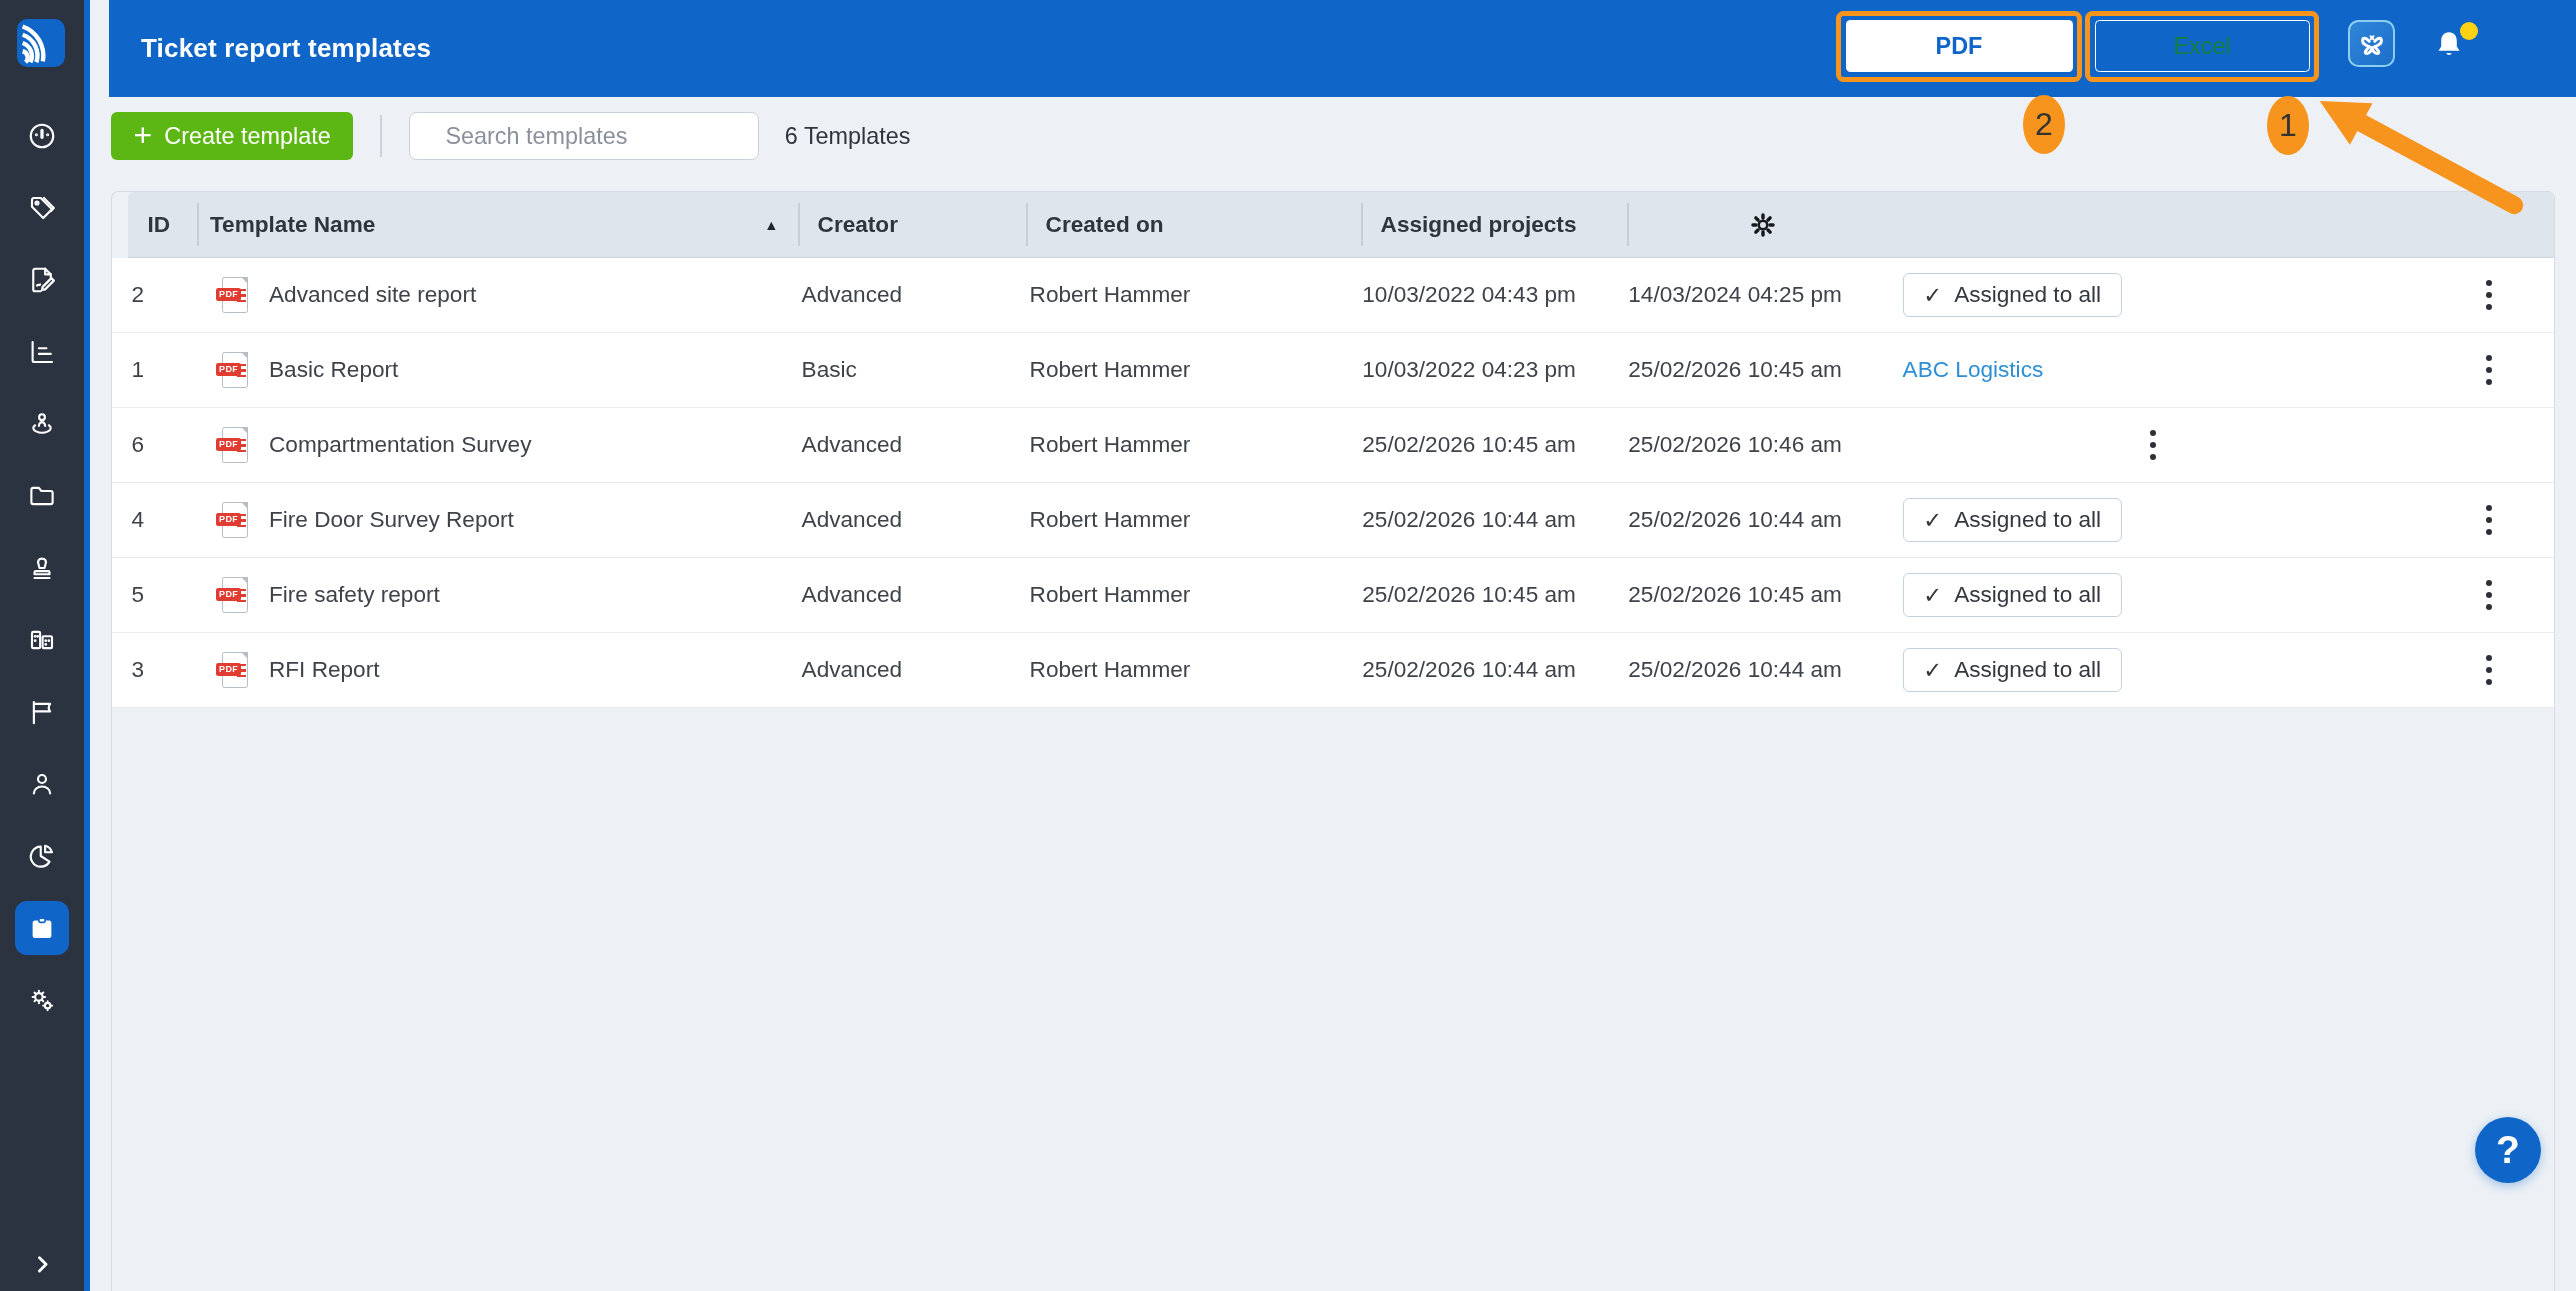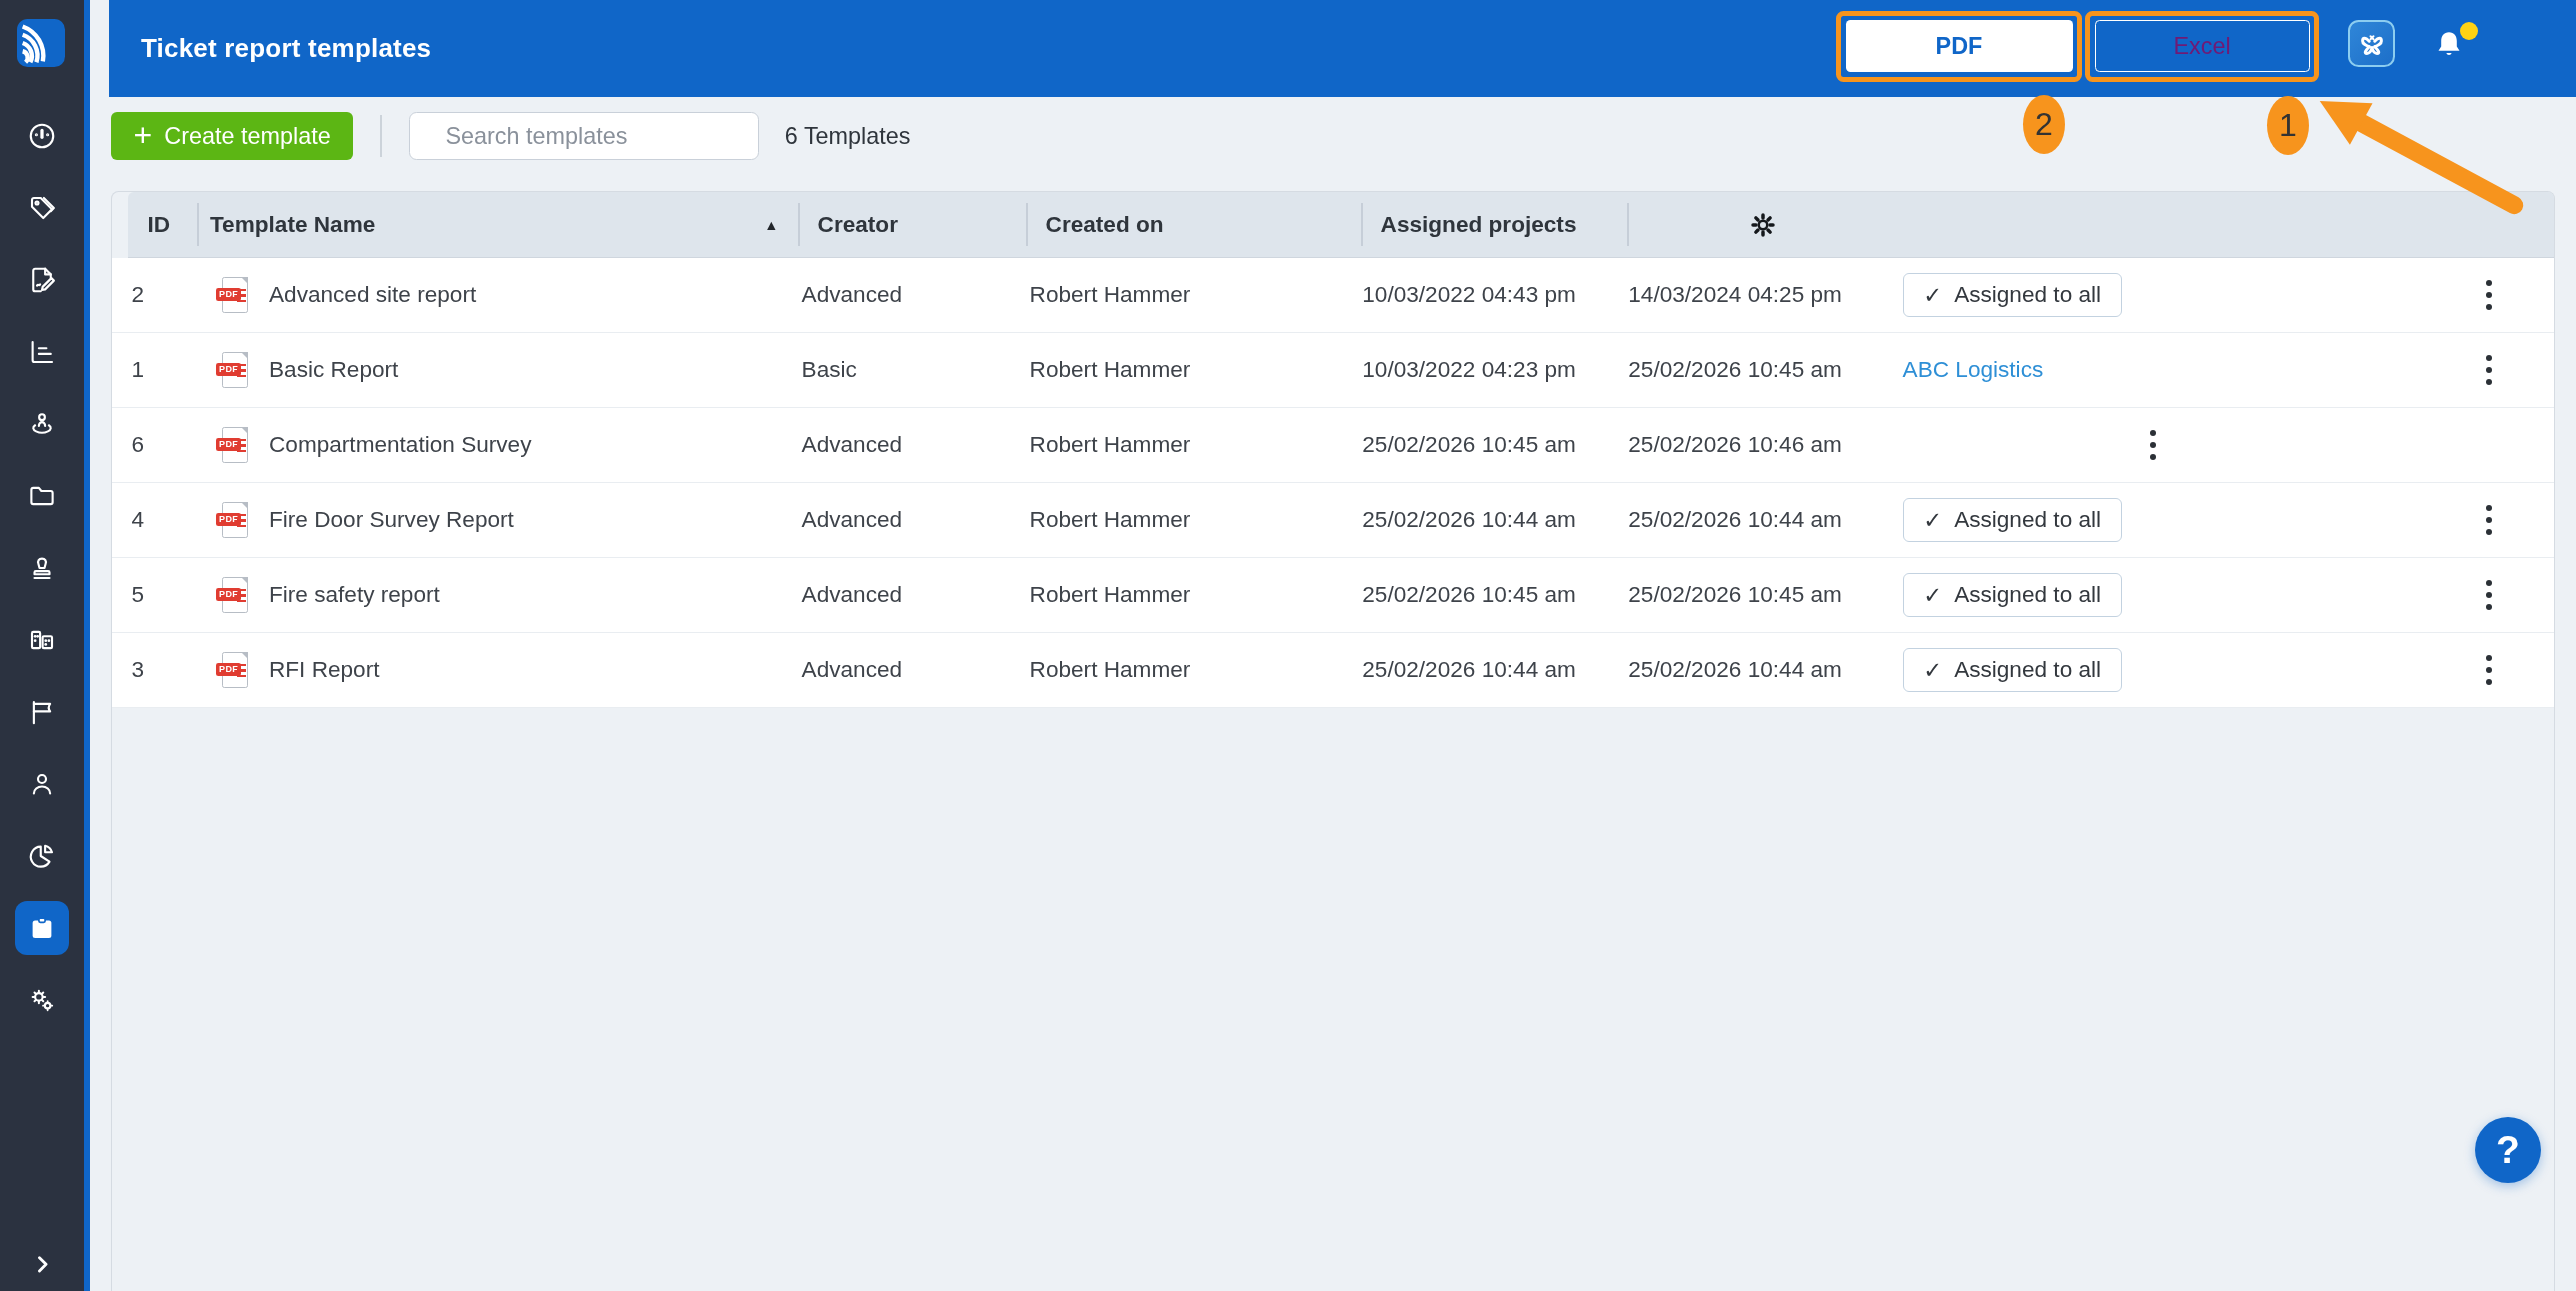--- a/index.html
+++ b/index.html
@@ -17,21 +17,21 @@
   .expand-btn { position:absolute; left:0; bottom:16.6px; width:84px; display:flex; justify-content:center; cursor:pointer; }
   .expand-btn svg { width:22.6px; height:22.6px; stroke:#fff; stroke-width:3; fill:none; stroke-linecap:round; stroke-linejoin:round; }
 
   
   .topbar { position:absolute; left:84px; top:0; width:2492px; height:97px; background:#1066c8; z-index:10;margin-left:25px; }
   .page-title { position:absolute; left:32px; top:0; height:97px; display:flex; align-items:center; color:#fff; font-size:26px; font-weight:700; letter-spacing:0.2px; }
   .ann-box { position:absolute; border:5.3px solid #f7941d; border-radius:7.5px; padding:4.5px; display:flex; z-index:12; }
   .ann-pdf { left:1836px; top:10.6px; width:246px; height:71px; }
   .ann-excel { left:2085px; top:10.6px; width:234px; height:71px; }
   .btn-pdf { flex:1; background:#fff; border:none; border-radius:4.5px; color:#1066c8; font-size:23.4px; font-weight:600; font-family:inherit; cursor:pointer; }
-  .btn-excel { flex:1; background:transparent; border:1.5px solid #fff; border-radius:4.5px; color:#701a75; font-size:23.4px; font-weight:500; font-family:inherit; cursor:pointer; }
+  .btn-excel { flex:1; background:transparent; border:1.5px solid #fff; border-radius:4.5px; color:#15803d; font-size:23.4px; font-weight:500; font-family:inherit; cursor:pointer; }
   .apps-btn { position:absolute; left:2348px; top:20.3px; width:47px; height:47px; border-radius:10.6px; background:linear-gradient(135deg,#2f86d8,#1d6fc9); border:2.3px solid #8ccdf0; display:flex; align-items:center; justify-content:center; cursor:pointer; z-index:11; }
   .apps-btn svg { width:30px; height:30px; stroke:#fff; fill:none; stroke-width:2.4; stroke-linecap:round; }
   .bell-btn { position:absolute; left:2431px; top:26px; width:45px; height:47px; cursor:pointer; z-index:11; }
   .bell-btn svg { width:36px; height:39px; }
   .bell-dot { position:absolute; right:-1.5px; top:-4.5px; width:18px; height:18px; border-radius:50%; background:#ffd213; }
 
   
   .step-badge { position:absolute; width:42px; height:59px; border-radius:50%; background:#f7941d; color:#333; font-size:32px; display:flex; align-items:center; justify-content:center; z-index:40; }
   .badge-2 { left:2023px; top:95px; }
   .badge-1 { left:2267px; top:96px; }

